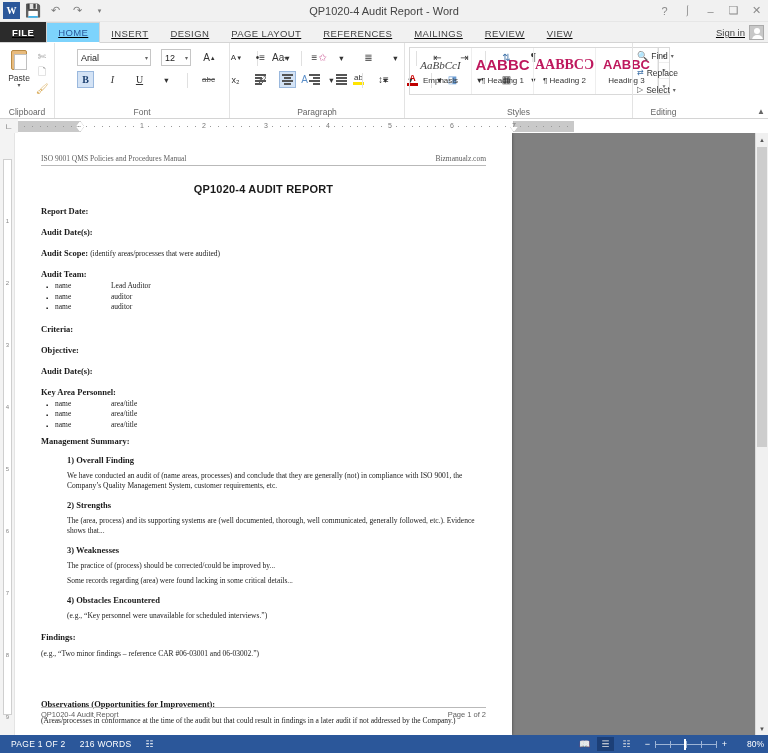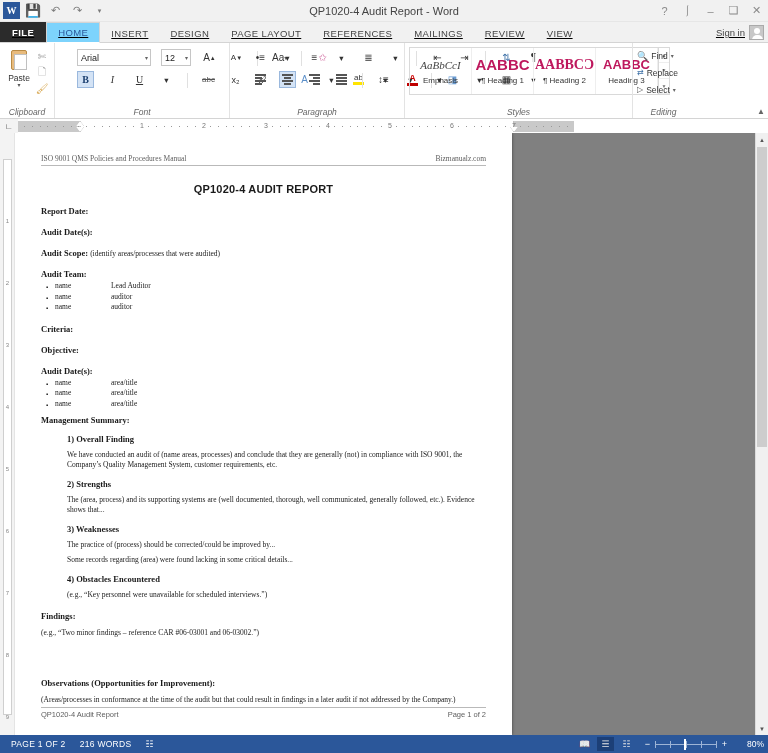--- a/index.html
+++ b/index.html
@@ -47,21 +47,21 @@
   .avatar:after{content:"";position:absolute;width:11px;height:7px;border-radius:5px 5px 0 0;
                  background:#fff;left:2px;top:9px;}
   
   .ribbon{ height:76px; background:#fff; border-bottom:1px solid #d4d4d4;
            display:flex; position:relative; }
   .rgroup{ position:relative; padding:2px 4px 0 4px; height:100%;
            display:flex; flex-direction:column; }
   .rgroup + .rgroup{ border-left:1px solid #e3e3e3; }
   .rgroup-body{ flex:1; display:flex; align-items:flex-start; padding-top:2px;}
   .rgroup-label{ font-size:8.5px; color:#666; text-align:center; height:12px;
-                 line-height:12px; position:relative;font-style:italic;}
+                 line-height:12px; position:relative;}
   
   .clipboard{ width:54px; }
   .paste-btn{ width:34px; display:flex;flex-direction:column;align-items:center;
               font-size:8.5px;color:#333; padding-top:2px;}
   .paste-ico{ width:22px;height:24px; position:relative; }
   .clip-board{ position:absolute; left:3px; top:1px; width:16px;height:20px;
                background:#e8bb7d; border:1px solid #b98b45; border-radius:2px;}
   .clip-paper{ position:absolute; left:6px; top:5px; width:13px;height:16px;
                background:#fff;border:1px solid #c0c0c0;}
   .paste-caret{ font-size:6px; color:#555; line-height:5px;}
@@ -549,20 +549,21 @@
             <li>
                 <span class="n">name</span>
                 <span>auditor</span>
               </li>
           </ul>
 
           <div class="lbl">Criteria:</div>
           <div class="lbl">Objective:</div>
           <div class="lbl">Audit Date(s):</div>
 
+          <div class="lbl">Key Area Personnel:</div>
           <ul class="bullets">
             <li>
                 <span class="n">name</span>
                 <span>area/title</span>
               </li>
             <li>
                 <span class="n">name</span>
                 <span>area/title</span>
               </li>
             <li>

